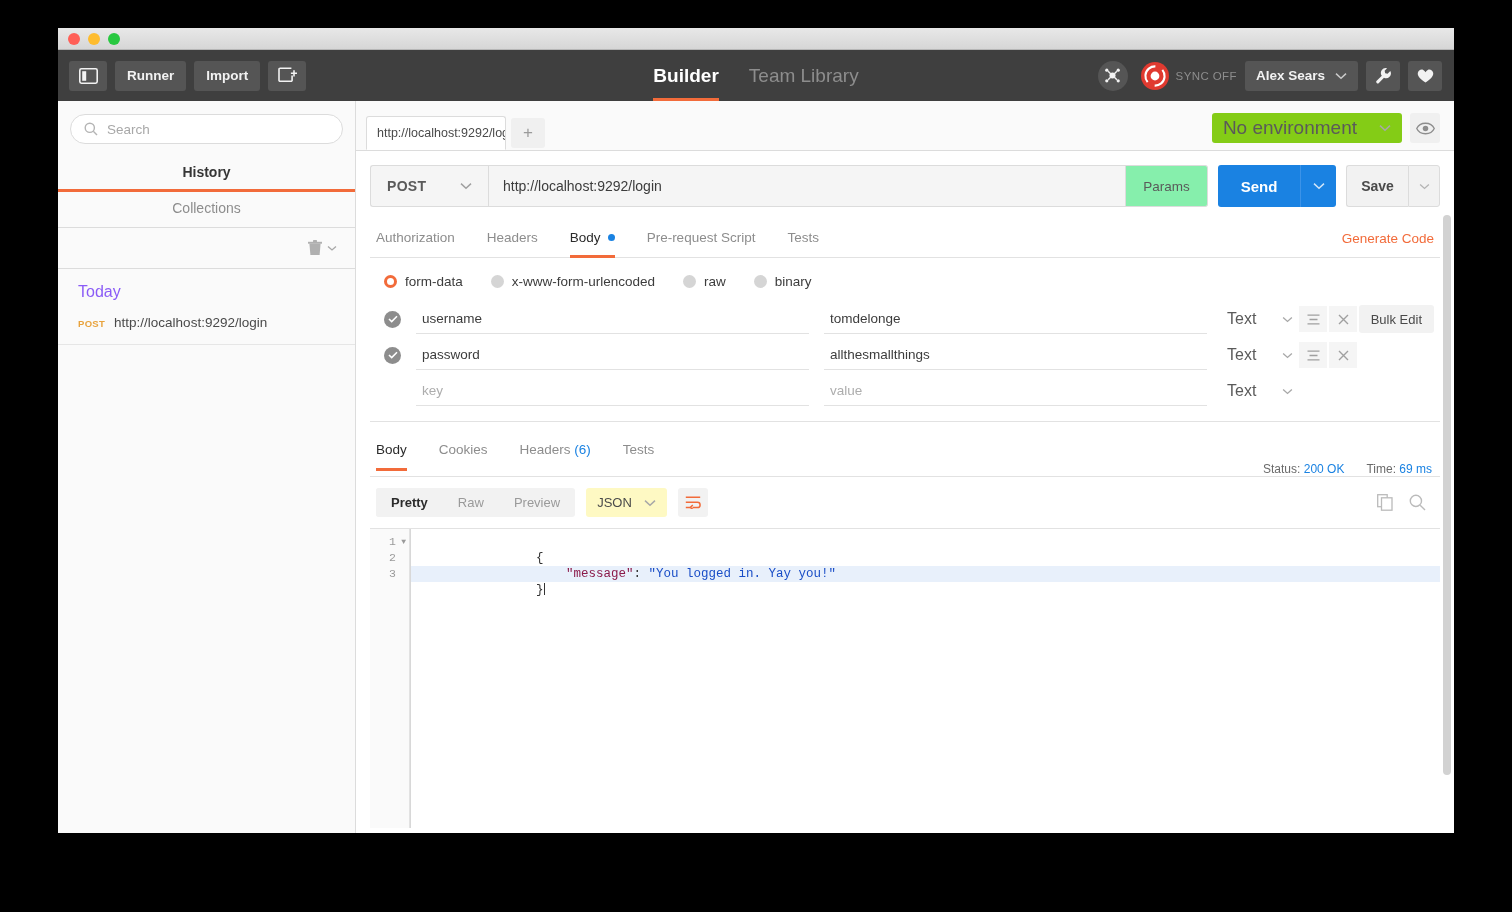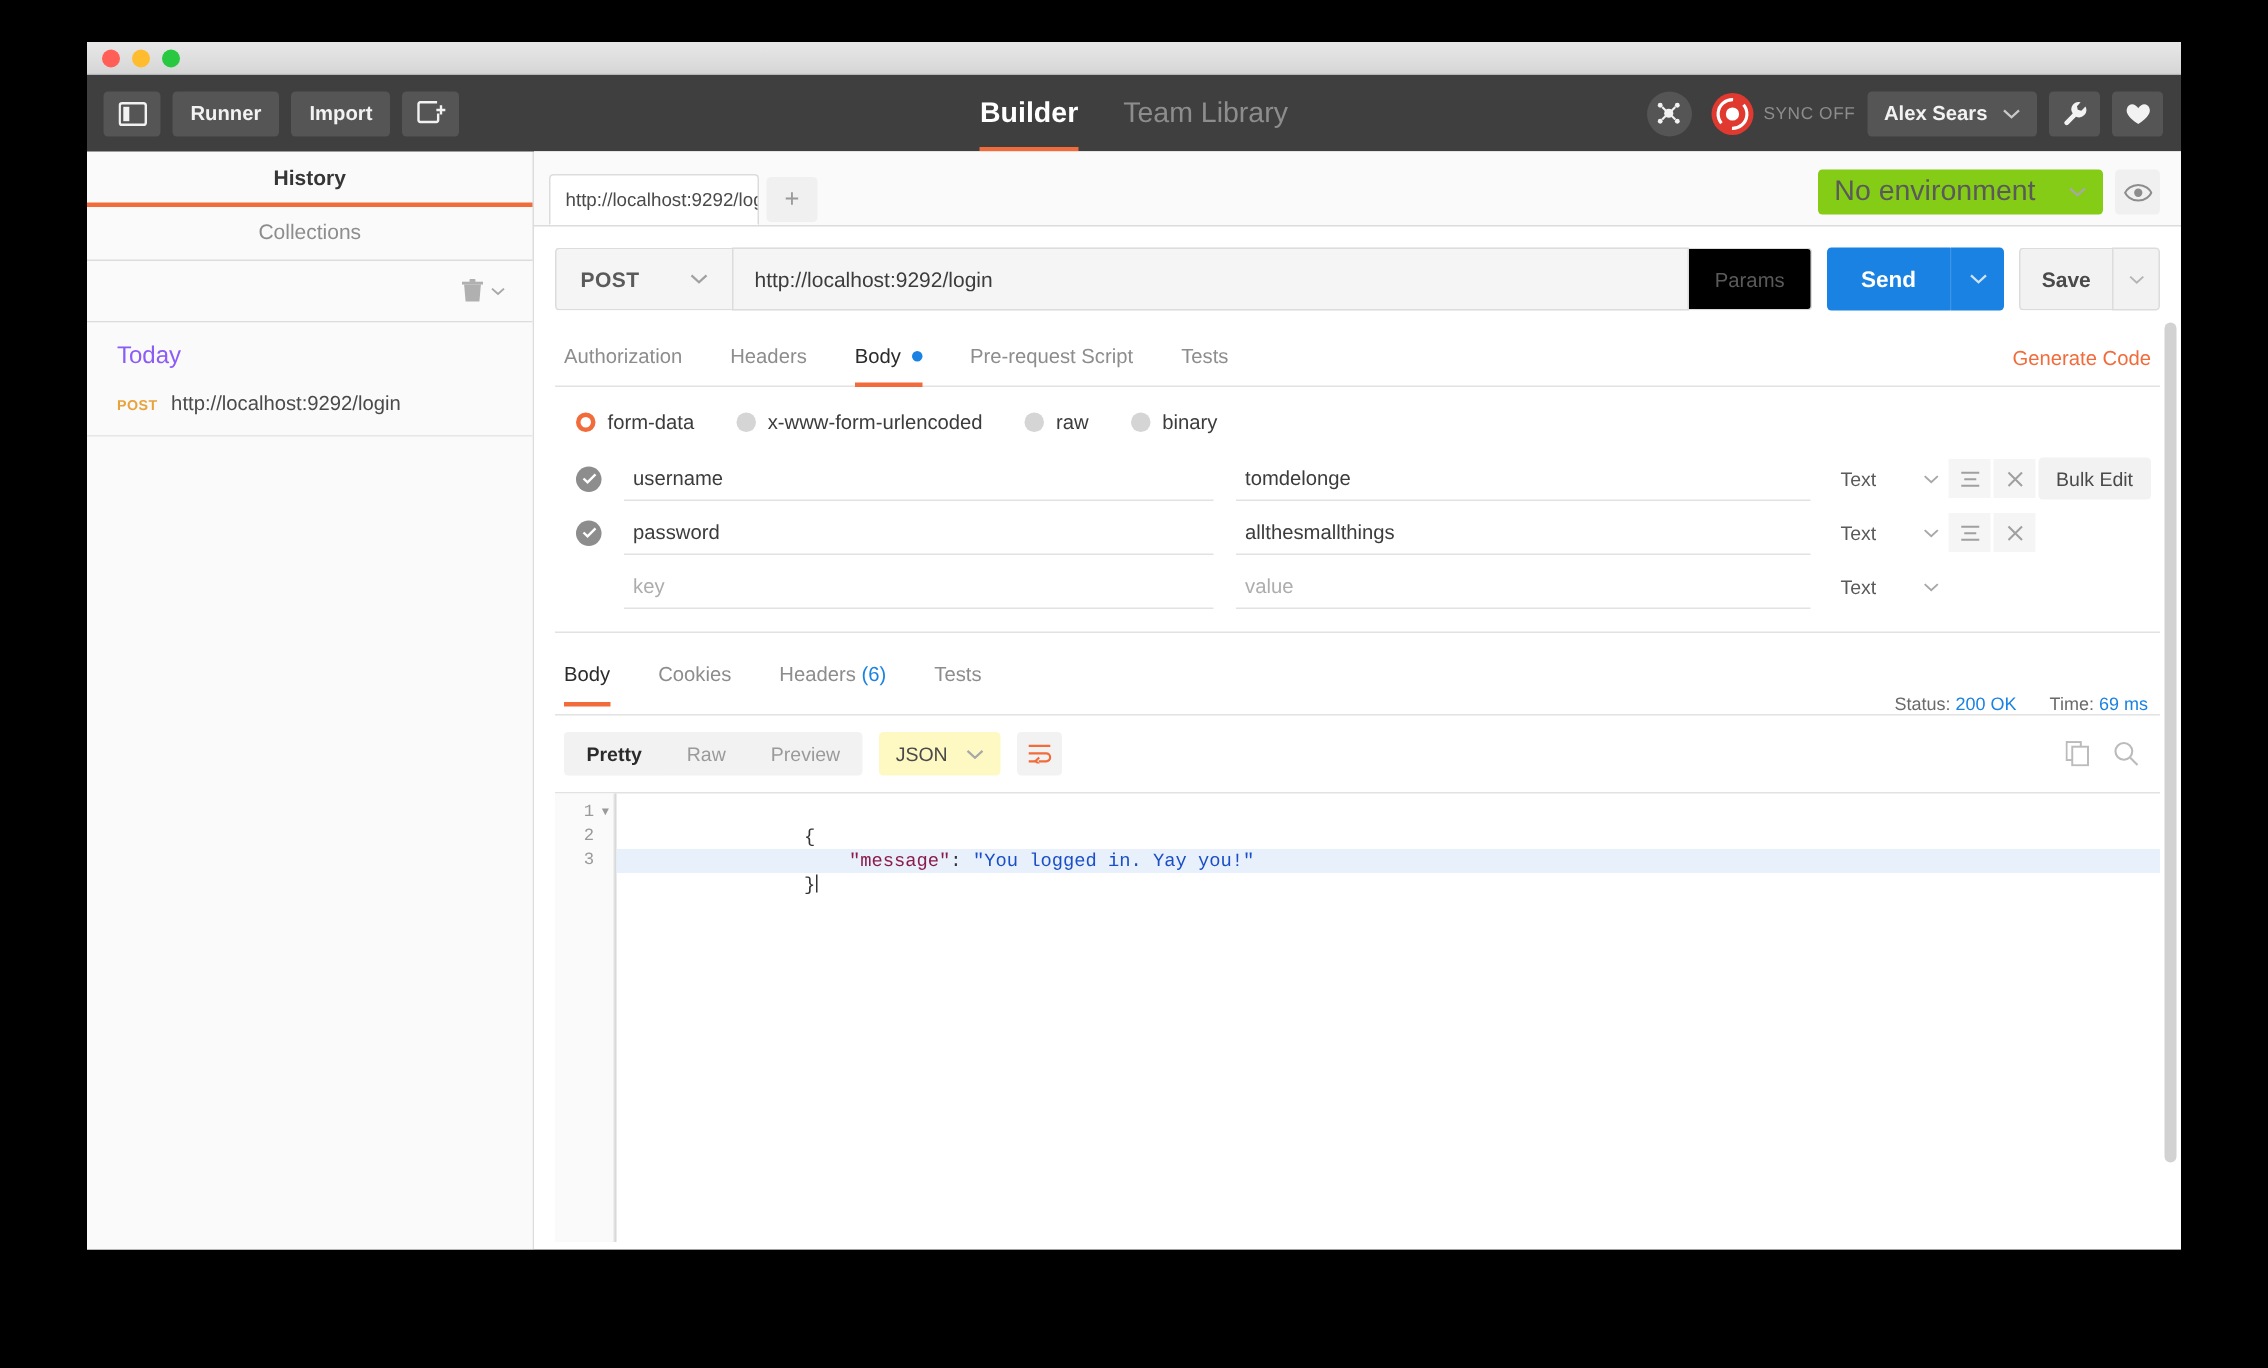--- a/index.html
+++ b/index.html
@@ -196,21 +196,21 @@
   }
   .method-txt { font-size: 14px; font-weight: bold; color: #5a5a5a; letter-spacing: .3px; }
   .url-input {
     flex: 1 1 auto; border: 1px solid #dcdcdc; background: #f5f5f5;
     display: flex; align-items: center; padding: 0 14px;
     font-size: 14px; color: #3c3c3c; cursor: text; min-width: 0;
     overflow: hidden; white-space: nowrap;
   }
   .params-btn {
     width: 82px; border: 1px solid #dcdcdc; border-left: none;
-    background: #000000; border-radius: 0 3px 3px 0;
+    background: #86efac; border-radius: 0 3px 3px 0;
     display: flex; align-items: center; justify-content: center;
     font-size: 13.5px; color: #5a5a5a; cursor: pointer;
   }
   .send-group { display: flex; margin-left: 10px; }
   .send-btn {
     background: #1a82e2; color: #fff; font-size: 15px; font-weight: bold;
     width: 82px; border-radius: 3px 0 0 3px;
     display: flex; align-items: center; justify-content: center; cursor: pointer;
   }
   .send-caret {
@@ -281,21 +281,21 @@
     height: 30px; display: flex; align-items: center;
     font-size: 13.5px; color: #3c3c3c; cursor: text;
     overflow: hidden; white-space: nowrap;
   }
   .fd-key { flex: 0 0 393px; padding-left: 6px; margin-right: 15px; }
   .fd-val { flex: 0 0 383px; padding-left: 6px; }
   .fd-cell.placeholder { color: #adadad; }
   .fd-type {
     width: 66px; margin-left: 20px;
     display: flex; align-items: center; justify-content: space-between;
-    font-size: 13px; color: #5a5a5a; cursor: pointer;
+    font-size: 16px; color: #5a5a5a; cursor: pointer;
   }
   .fd-actions { display: flex; align-items: center; gap: 2px; margin-left: 6px; }
   .act-btn {
     width: 28px; height: 26px; background: #f5f5f5;
     display: flex; align-items: center; justify-content: center;
     color: #9a9a9a; cursor: pointer;
   }
   .bulk-edit {
     margin-left: auto; margin-right: 6px;
     background: #f2f2f2; border-radius: 3px;
@@ -457,20 +457,29 @@
         <svg width="17" height="16" viewBox="0 0 18 16">
           <path d="M9 15 C2 10.5 0.4 7.2 0.9 4.6 C1.4 1.9 4.4 0.4 6.6 1.6 C7.6 2.1 8.5 3 9 3.9 C9.5 3 10.4 2.1 11.4 1.6 C13.6 0.4 16.6 1.9 17.1 4.6 C17.6 7.2 16 10.5 9 15 Z" fill="#f2f2f2"></path>
         </svg>
       </div>
     </div>
   </div>
 
   <div class="app-body">
 
     <div class="sidebar">
+      <div class="search-wrap">
+        <div class="search-box">
+          <svg width="14" height="14" viewBox="0 0 14 14">
+            <circle cx="5.8" cy="5.8" r="4.6" fill="none" stroke="#b4b4b4" stroke-width="1.4"></circle>
+            <path d="M9.3 9.3 L13 13" stroke="#b4b4b4" stroke-width="1.4"></path>
+          </svg>
+          <span class="ph">Search</span>
+        </div>
+      </div>
 
       <div class="side-tabs">
         <div class="side-tab active">
           <span>History</span>
         </div>
         <div class="side-tab">
           <span>Collections</span>
         </div>
       </div>
 

